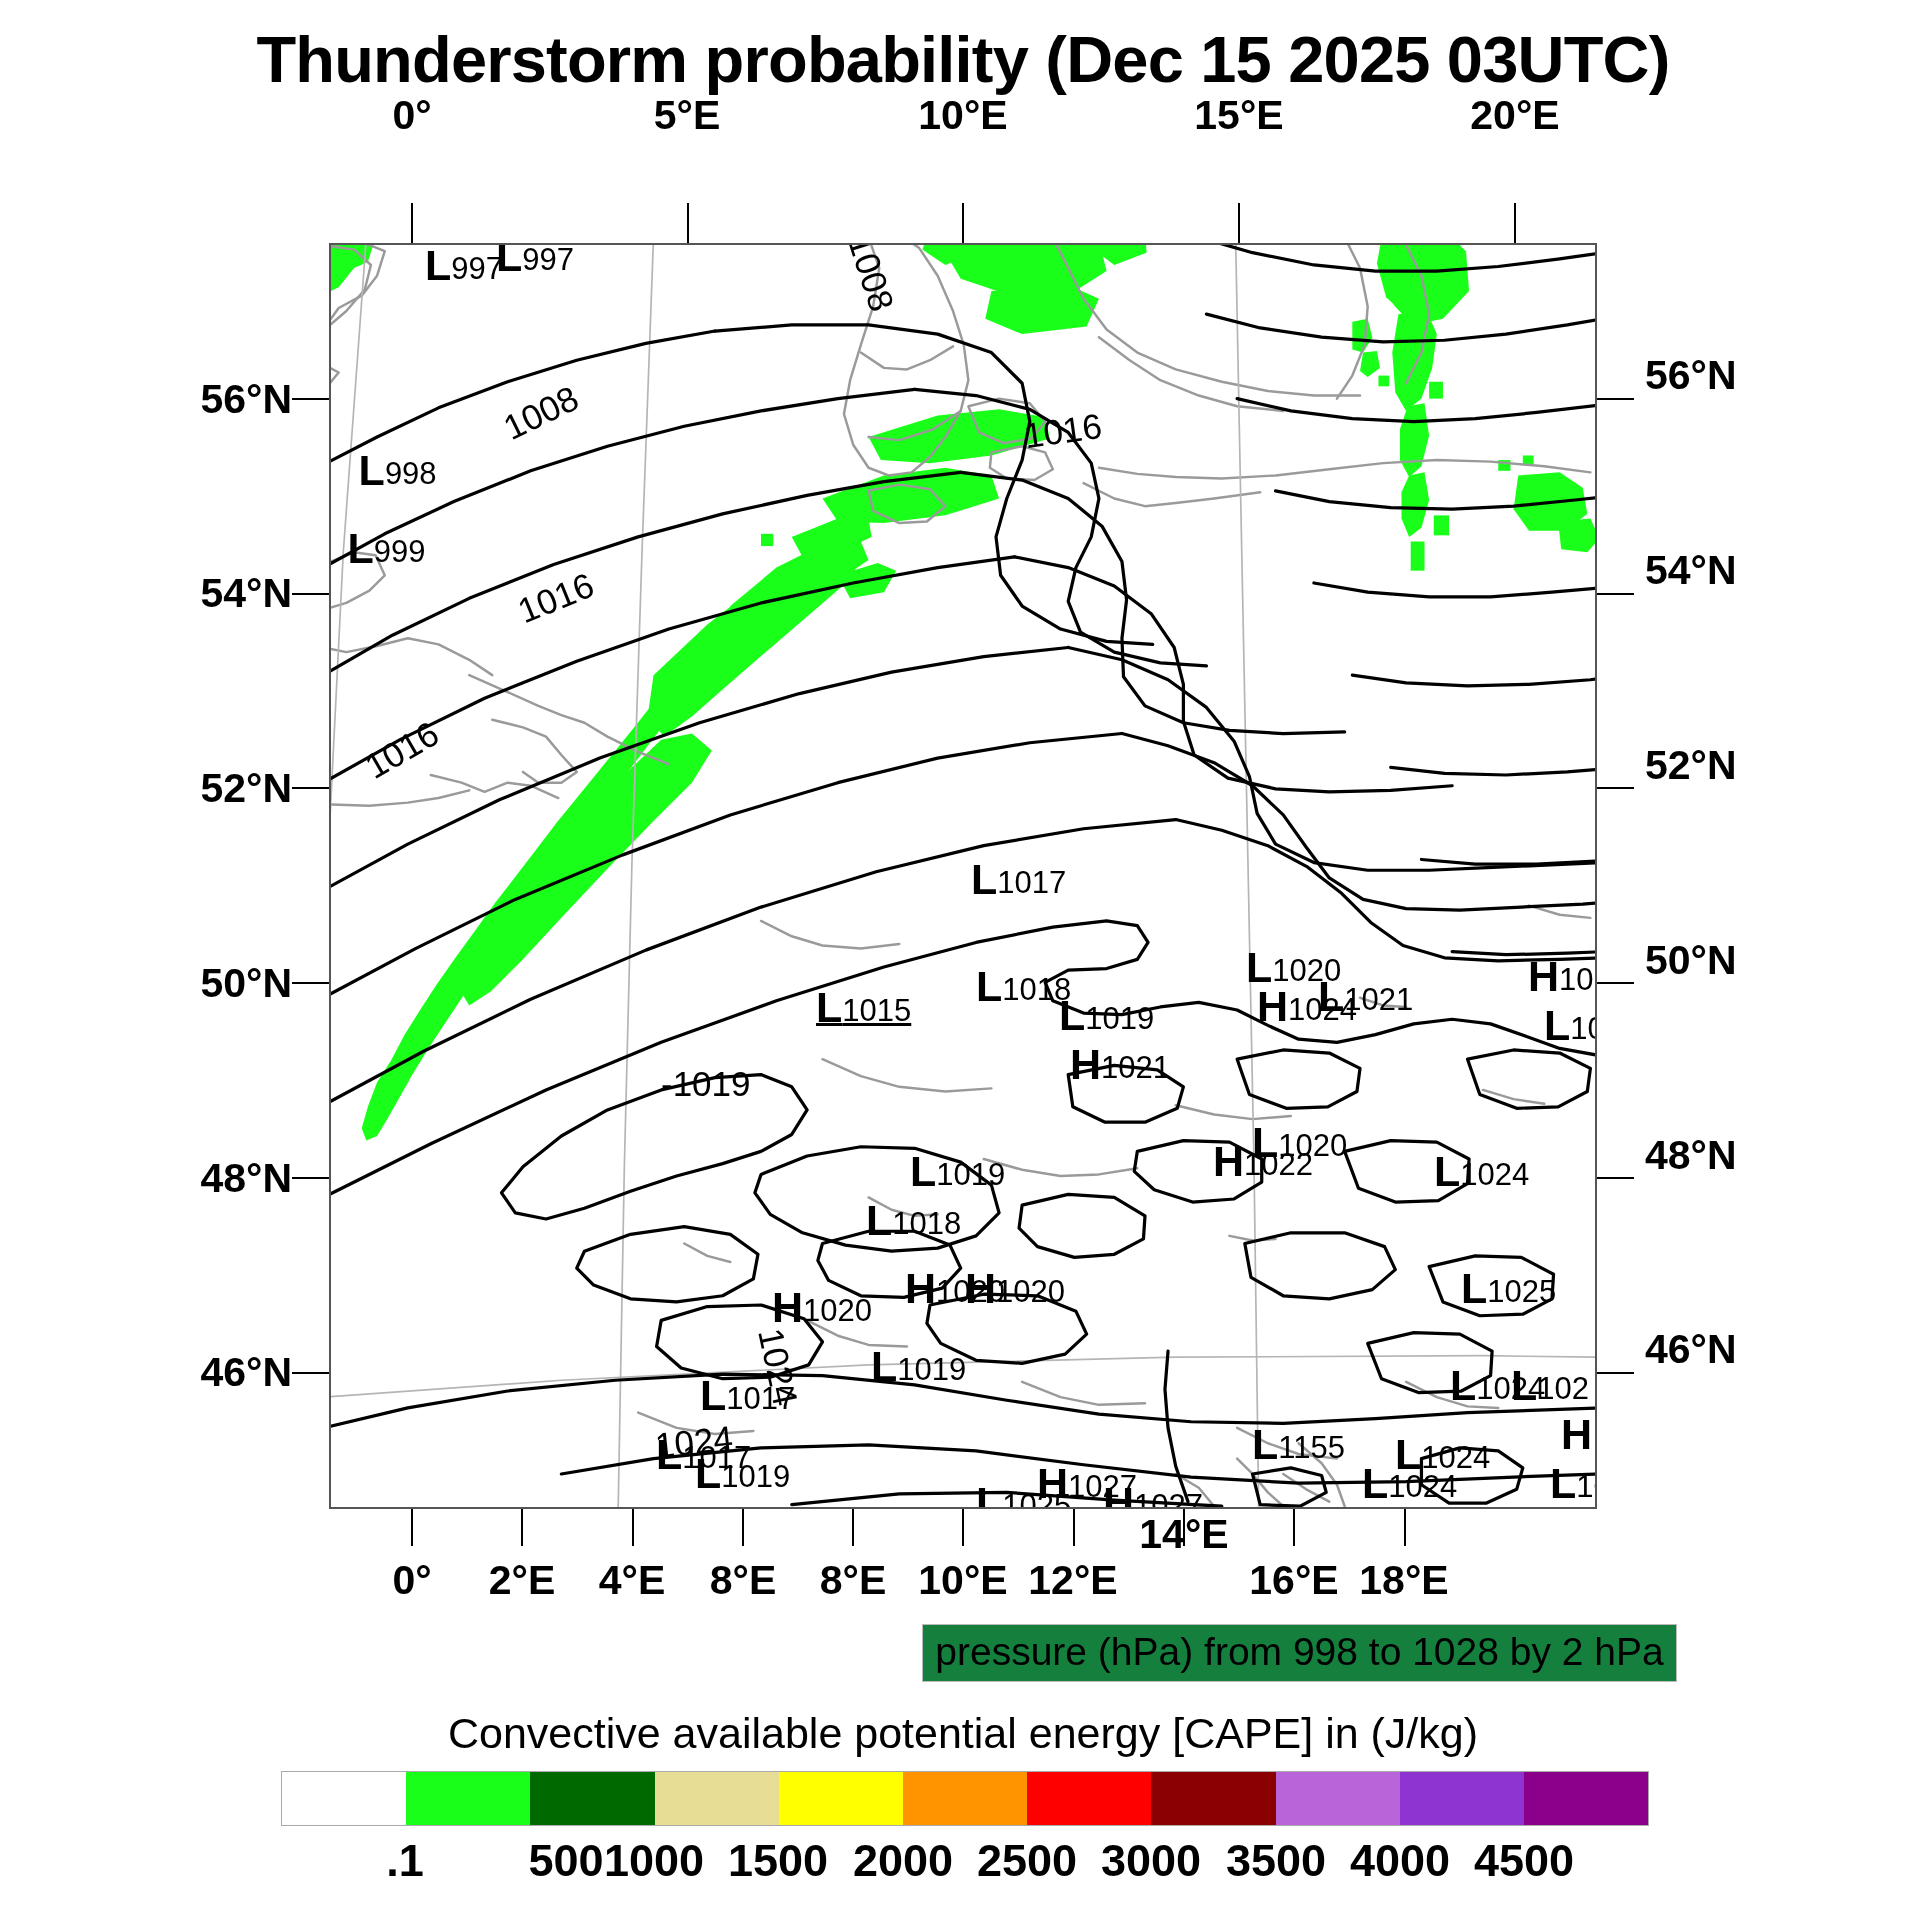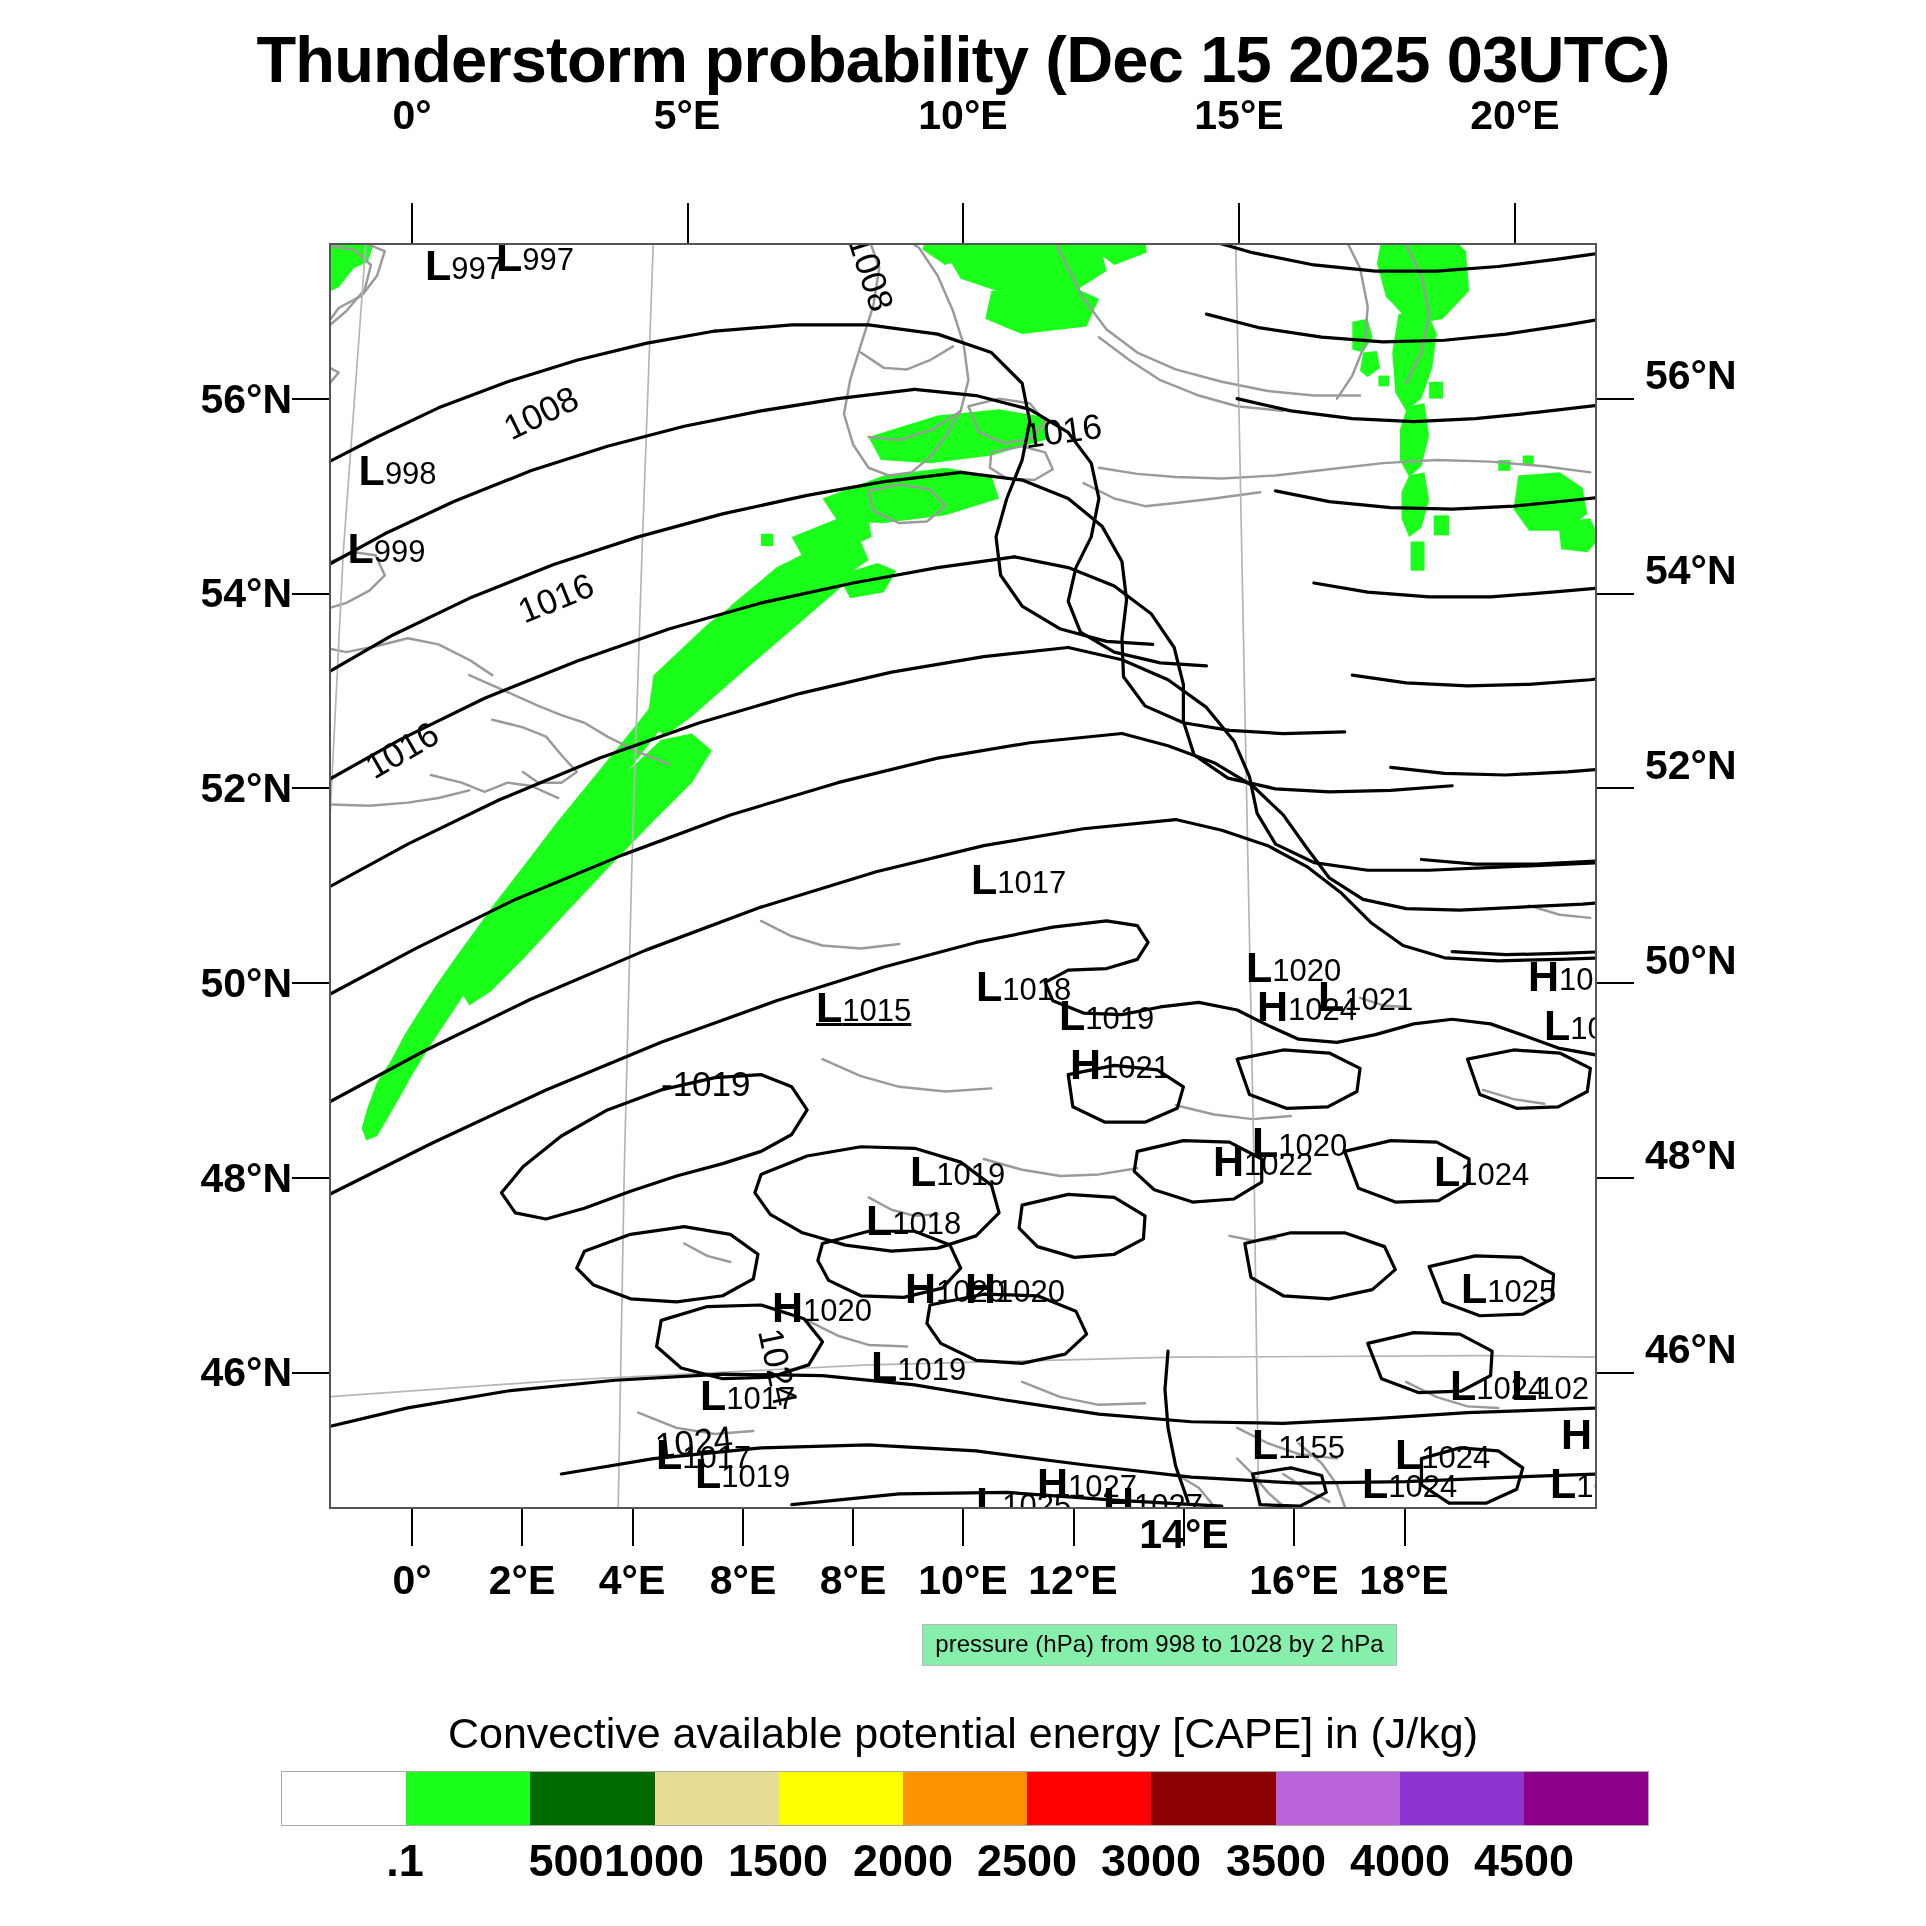--- a/index.html
+++ b/index.html
@@ -21,22 +21,22 @@
             font-family:"Liberation Sans",sans-serif;}
   .tk-top{transform:translateX(-50%);}
   .tk-bot{transform:translateX(-50%);}
   .tk-left{transform:translateY(-50%);text-align:right;}
   .tk-right{transform:translateY(-50%);text-align:left;}
 
   .tickmark{position:absolute;background:#000;}
 
   
   #pressure-legend{position:absolute;left:922px;top:1624px;
-        border:1.5px solid #bbb;background:#86efac;padding:4.6px 12.3px 7.7px 12.3px;
-        font-size:24px;white-space:nowrap;font-family:"Liberation Sans",sans-serif;}
+        border:1.5px solid #bbb;background:#15803d;padding:4.6px 12.3px 7.7px 12.3px;
+        font-size:39px;white-space:nowrap;font-family:"Liberation Sans",sans-serif;}
 
   
   #cbar-title{position:absolute;left:0;top:1709px;width:1926px;text-align:center;
               font-size:43px;font-family:"Liberation Sans",sans-serif;}
   #cbar{position:absolute;left:281px;top:1771px;width:1368px;height:55px;
         display:flex;border:1.5px solid #aaa;box-sizing:border-box;}
   #cbar .seg{flex:1 1 0;height:100%;}
   #cbar-labels{position:absolute;left:281px;top:1835px;width:1368px;height:54px;}
   #cbar-labels span{position:absolute;font-size:45px;font-weight:bold;
         transform:translateX(-50%);font-family:"Liberation Sans",sans-serif;}

